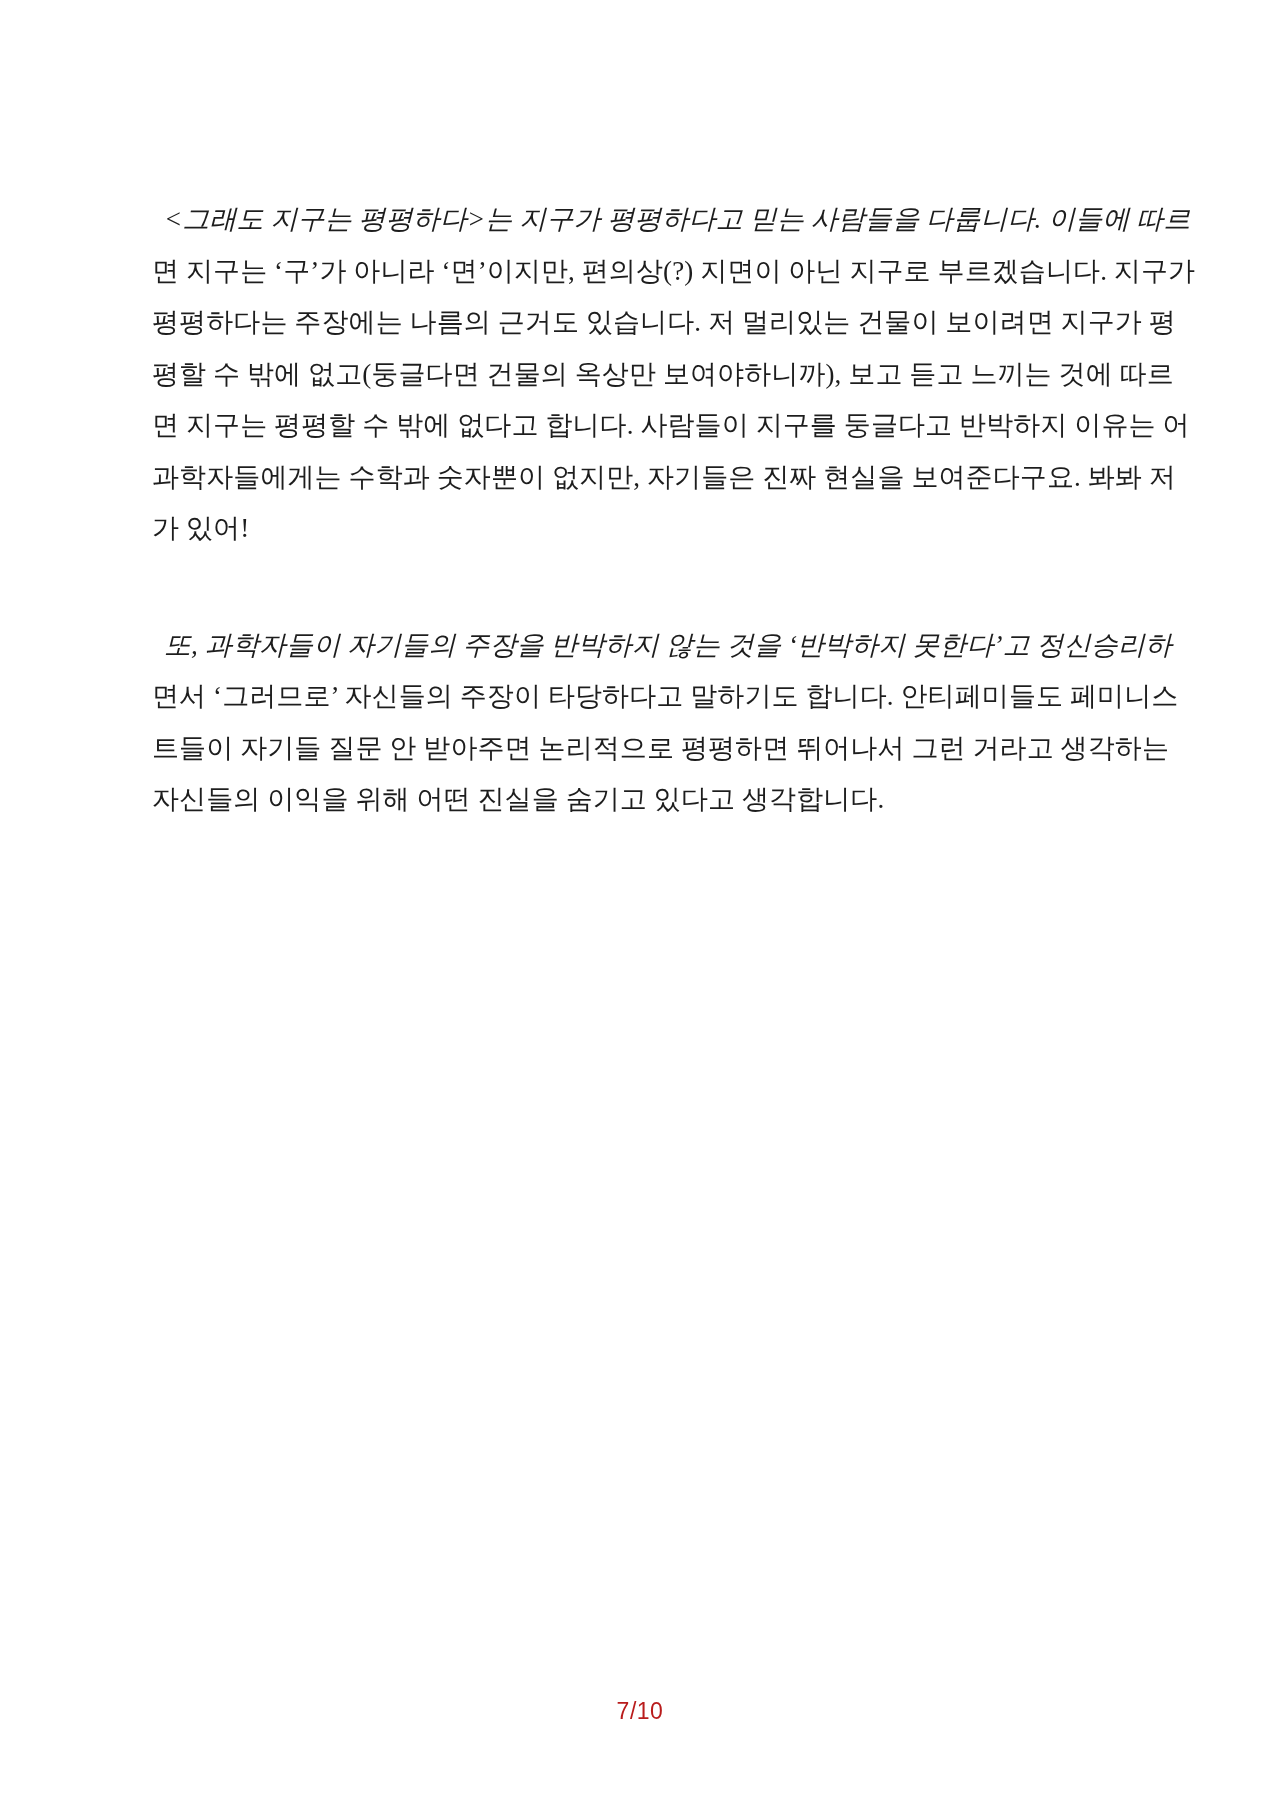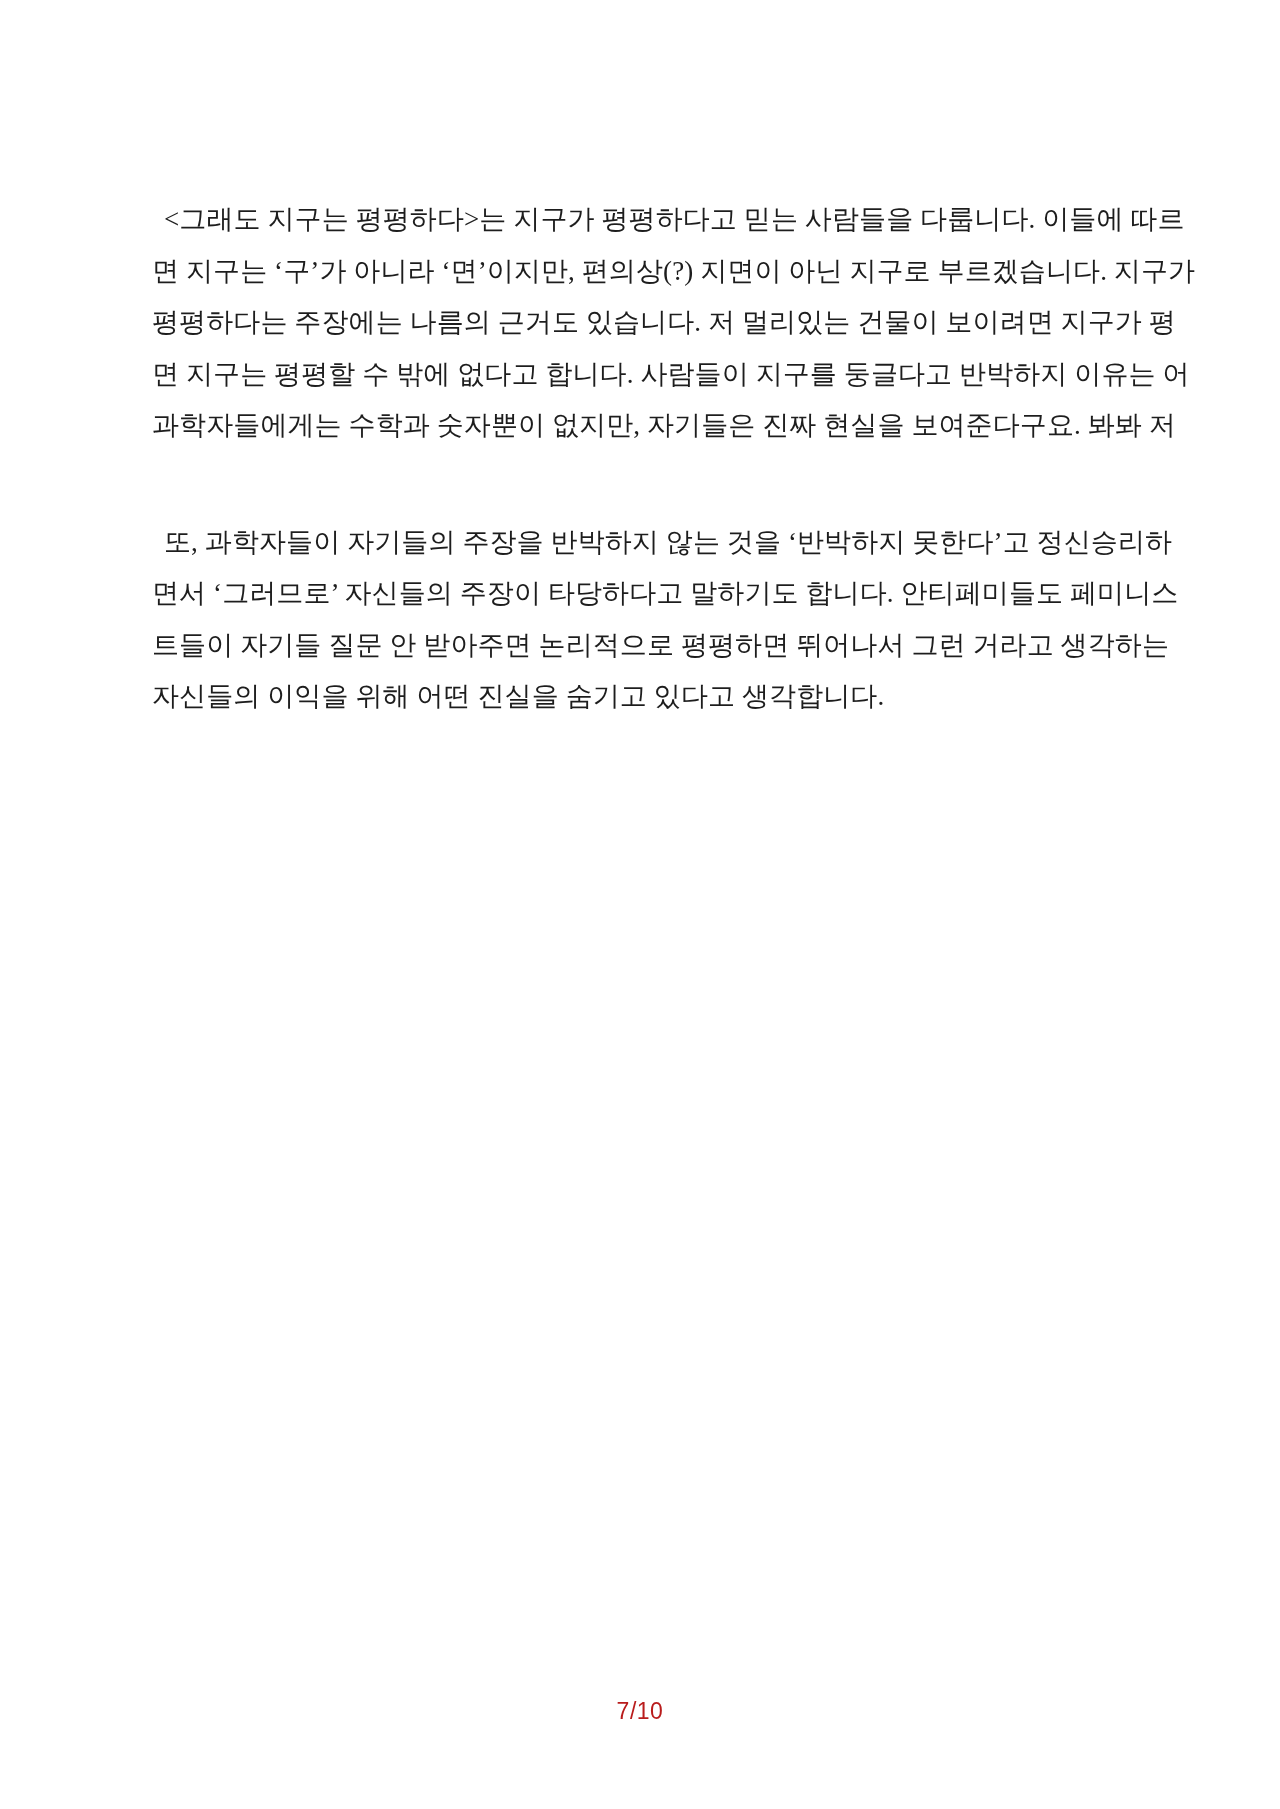--- a/index.html
+++ b/index.html
@@ -34,20 +34,21 @@
   }
   .line {
     font-size: 27px;
     line-height: 51.5px;
     color: #1d1d1d;
     white-space: nowrap;
     letter-spacing: 0.1px;
   }
   .line.first-line {
     padding-left: 12px;
+    font-style: italic;
   }
   .footer {
     position: absolute;
     top: 1698px;
     left: 0;
     width: 100%;
     text-align: center;
   }
   .page-number {
     font-family: "Liberation Sans", "DejaVu Sans", sans-serif;
@@ -60,22 +61,24 @@
 <body>
 
 <div class="page">
 
   <div class="text-block">
 
     <div class="paragraph">
       <div class="line first-line">&lt;그래도 지구는 평평하다&gt;는 지구가 평평하다고 믿는 사람들을 다룹니다. 이들에 따르</div>
       <div class="line">면 지구는 ‘구’가 아니라 ‘면’이지만, 편의상(?) 지면이 아닌 지구로 부르겠습니다. 지구가</div>
       <div class="line">평평하다는 주장에는 나름의 근거도 있습니다. 저 멀리있는 건물이 보이려면 지구가 평</div>
+      <div class="line">평할 수 밖에 없고(둥글다면 건물의 옥상만 보여야하니까), 보고 듣고 느끼는 것에 따르</div>
       <div class="line">면 지구는 평평할 수 밖에 없다고 합니다. 사람들이 지구를 둥글다고 반박하지 이유는 어</div>
       <div class="line">과학자들에게는 수학과 숫자뿐이 없지만, 자기들은 진짜 현실을 보여준다구요. 봐봐 저</div>
+      <div class="line">가 있어!</div>
     </div>
 
     <div class="paragraph">
       <div class="line first-line">또, 과학자들이 자기들의 주장을 반박하지 않는 것을 ‘반박하지 못한다’고 정신승리하</div>
       <div class="line">면서 ‘그러므로’ 자신들의 주장이 타당하다고 말하기도 합니다. 안티페미들도 페미니스</div>
       <div class="line">트들이 자기들 질문 안 받아주면 논리적으로 평평하면 뛰어나서 그런 거라고 생각하는</div>
       <div class="line">자신들의 이익을 위해 어떤 진실을 숨기고 있다고 생각합니다.</div>
     </div>
 
   </div>

